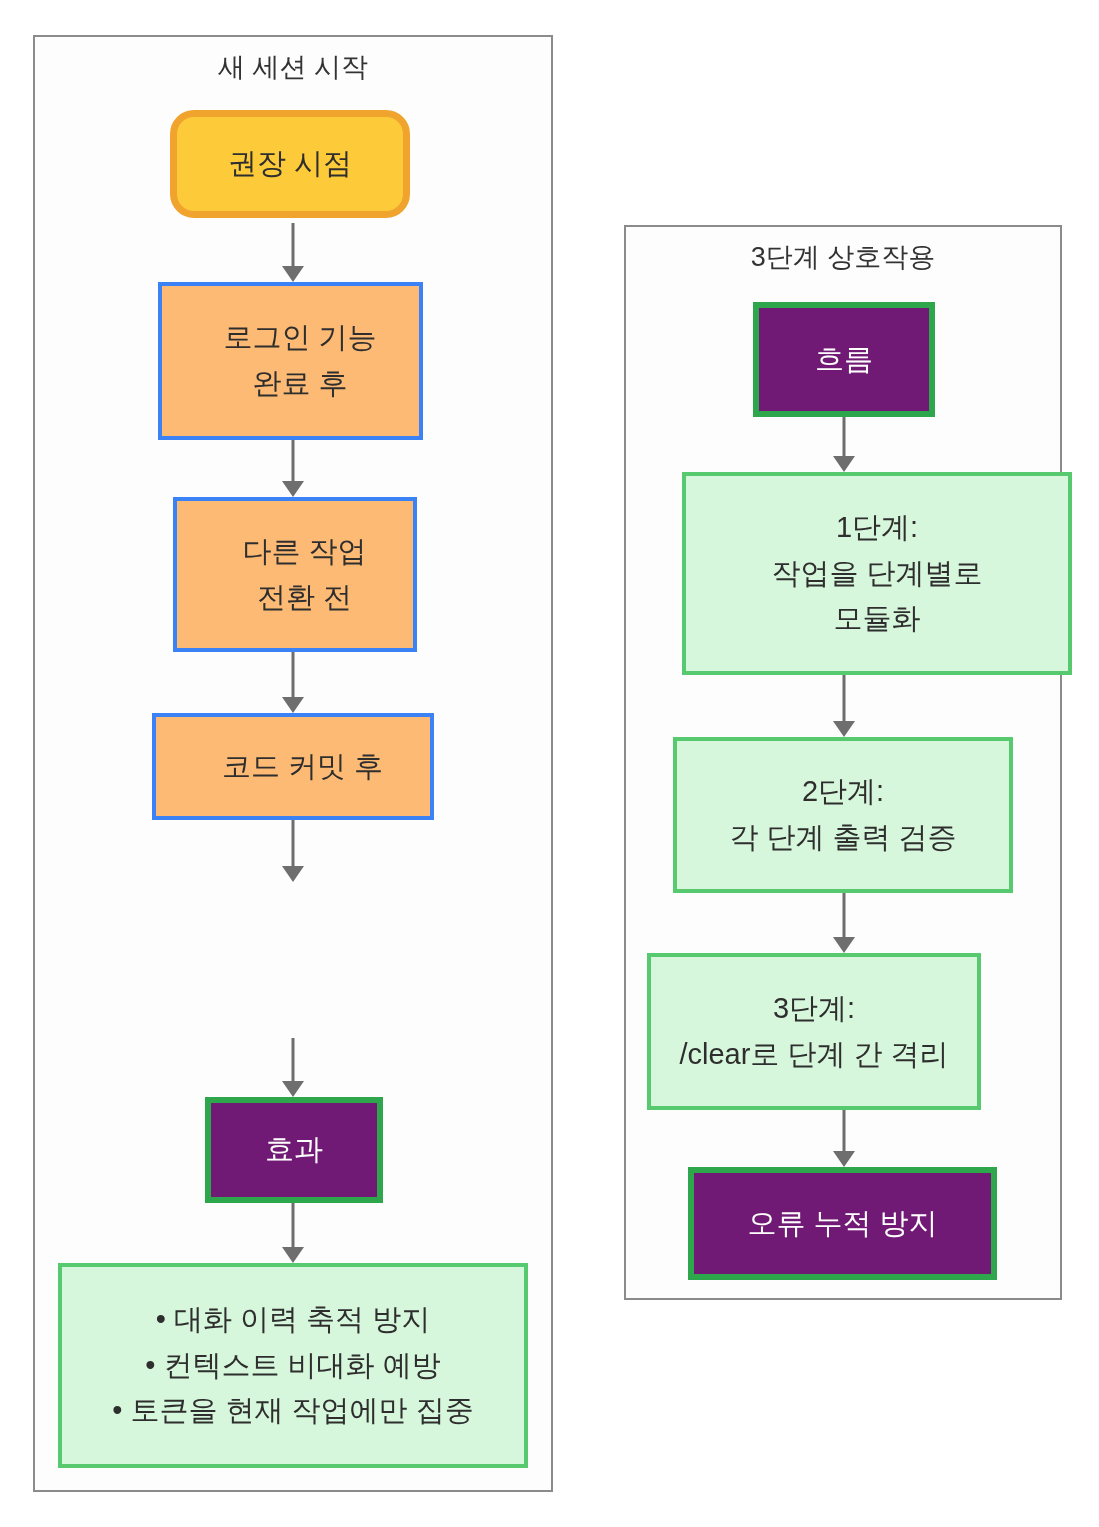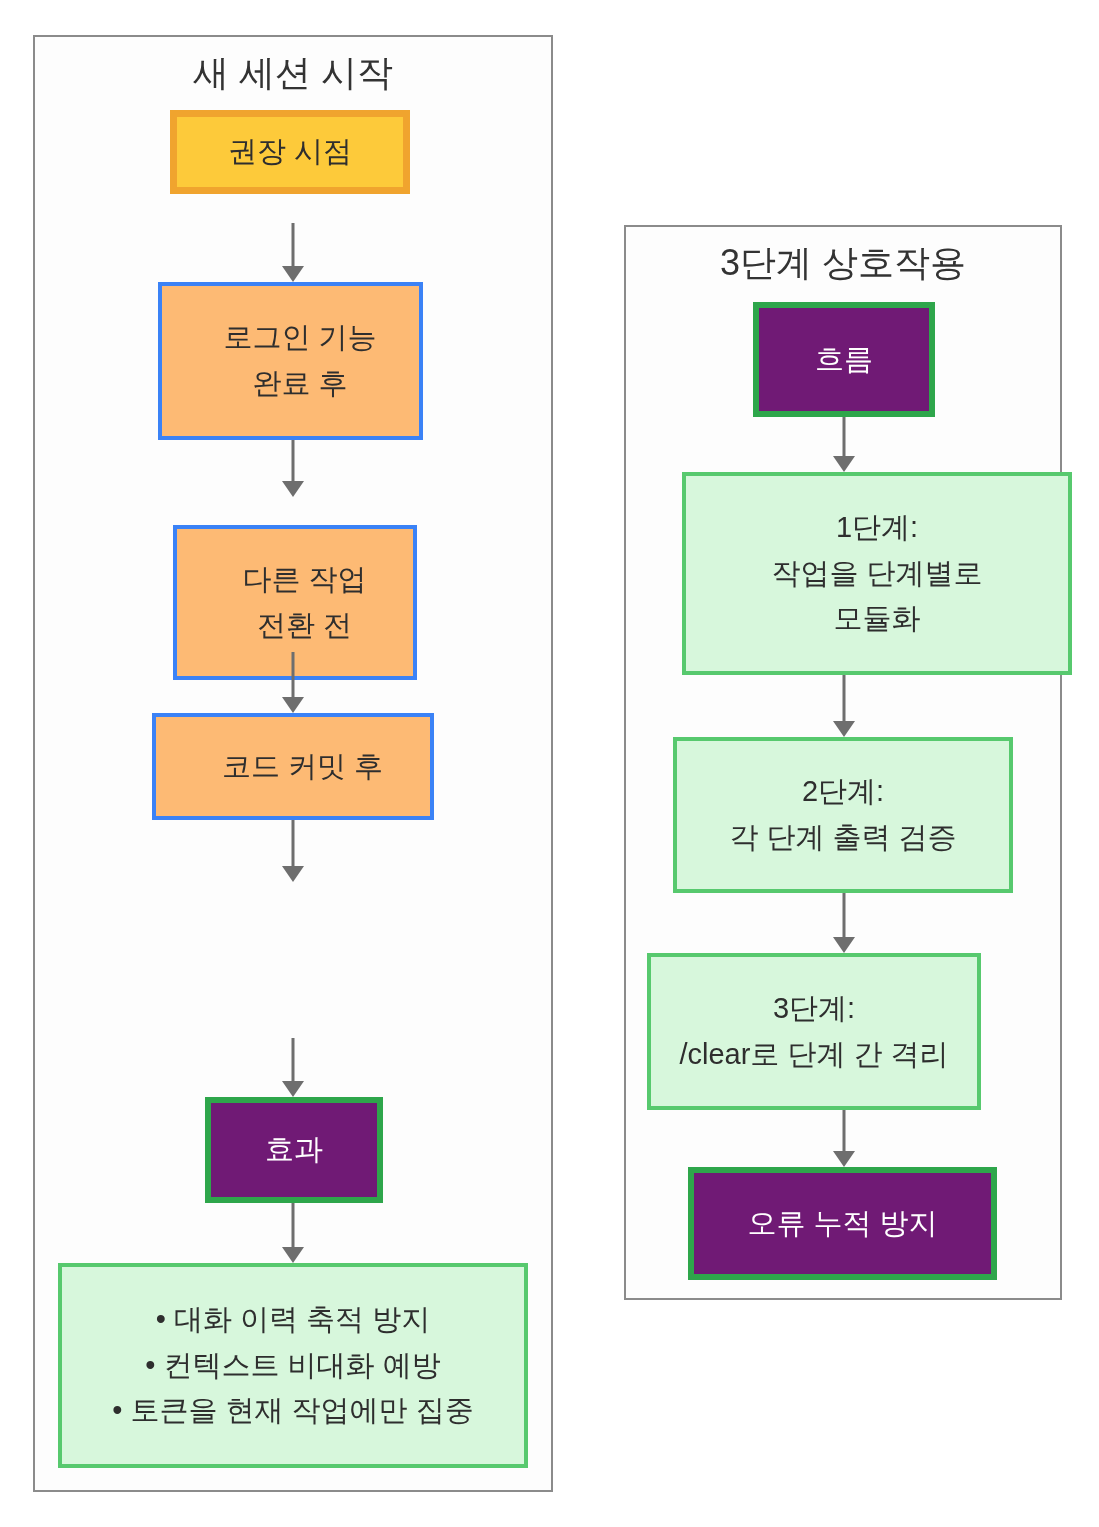--- a/index.html
+++ b/index.html
@@ -15,21 +15,21 @@
     background:#fdfdfd;
     border:2px solid #8b8b8b;
     box-sizing:border-box;
   }
   #group-left{left:33px;top:35px;width:520px;height:1457px;}
   #group-right{left:624px;top:225px;width:438px;height:1075px;}
   .group-title{
     position:absolute;
     left:0;top:12px;width:100%;
     text-align:center;
-    font-size:36px;
+    font-size:27px;
     font-weight:500;
     color:#333333;
   }
   .node{
     position:absolute;
     display:flex;
     align-items:center;
     justify-content:center;
     text-align:center;
     white-space:pre-line;
@@ -38,23 +38,23 @@
     font-weight:500;
     color:#2e2e2e;
     box-sizing:border-box;
   }
   .node.orange{background:#fdca3a;border:7px solid #f0a42e;}
   .node.yellow{background:#fdba74;border:4px solid #3b82f6;padding-left:19px;}
   .node.green {background:#701a75;border:6px solid #2ea64b;color:#ffffff;}
   .node.pale  {background:#d7f7dc;border:4px solid #57c96e;}
 
   
-  #n-l0{left:170px;top:110px;width:240px;height:84px;}
+  #n-l0{left:170px;top:110px;width:240px;height:108px;border-radius:24px;}
   #n-l1{left:158px;top:282px;width:265px;height:158px;}
-  #n-l2{left:173px;top:497px;width:244px;height:155px;margin-top:28px;}
+  #n-l2{left:173px;top:497px;width:244px;height:155px;}
   #n-l3{left:152px;top:713px;width:282px;height:107px;}
   #n-l4{left:142px;top:882px;width:305px;height:156px;}
   #n-l5{left:205px;top:1097px;width:178px;height:106px;}
   #n-l6{left:58px;top:1263px;width:470px;height:205px;}
 
   
   #n-r0{left:753px;top:302px;width:182px;height:115px;}
   #n-r1{left:682px;top:472px;width:390px;height:203px;}
   #n-r2{left:673px;top:737px;width:340px;height:156px;}
   #n-r3{left:647px;top:953px;width:334px;height:157px;}

